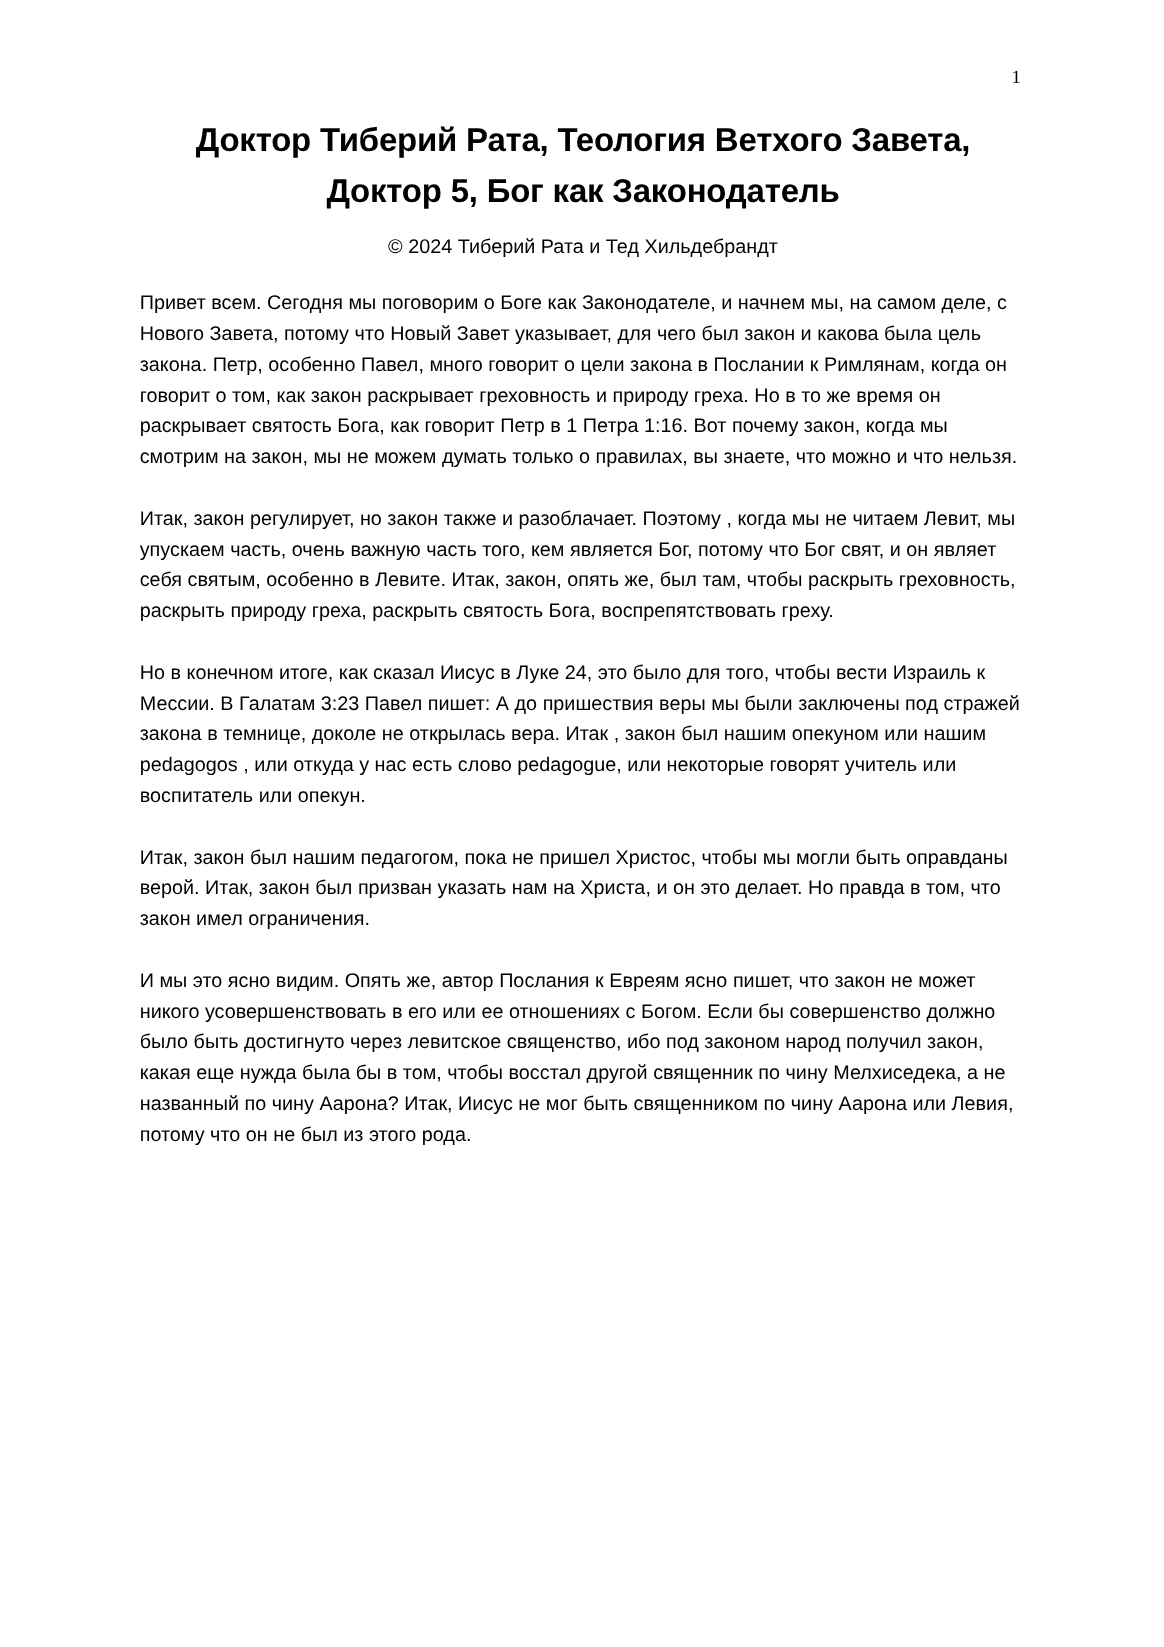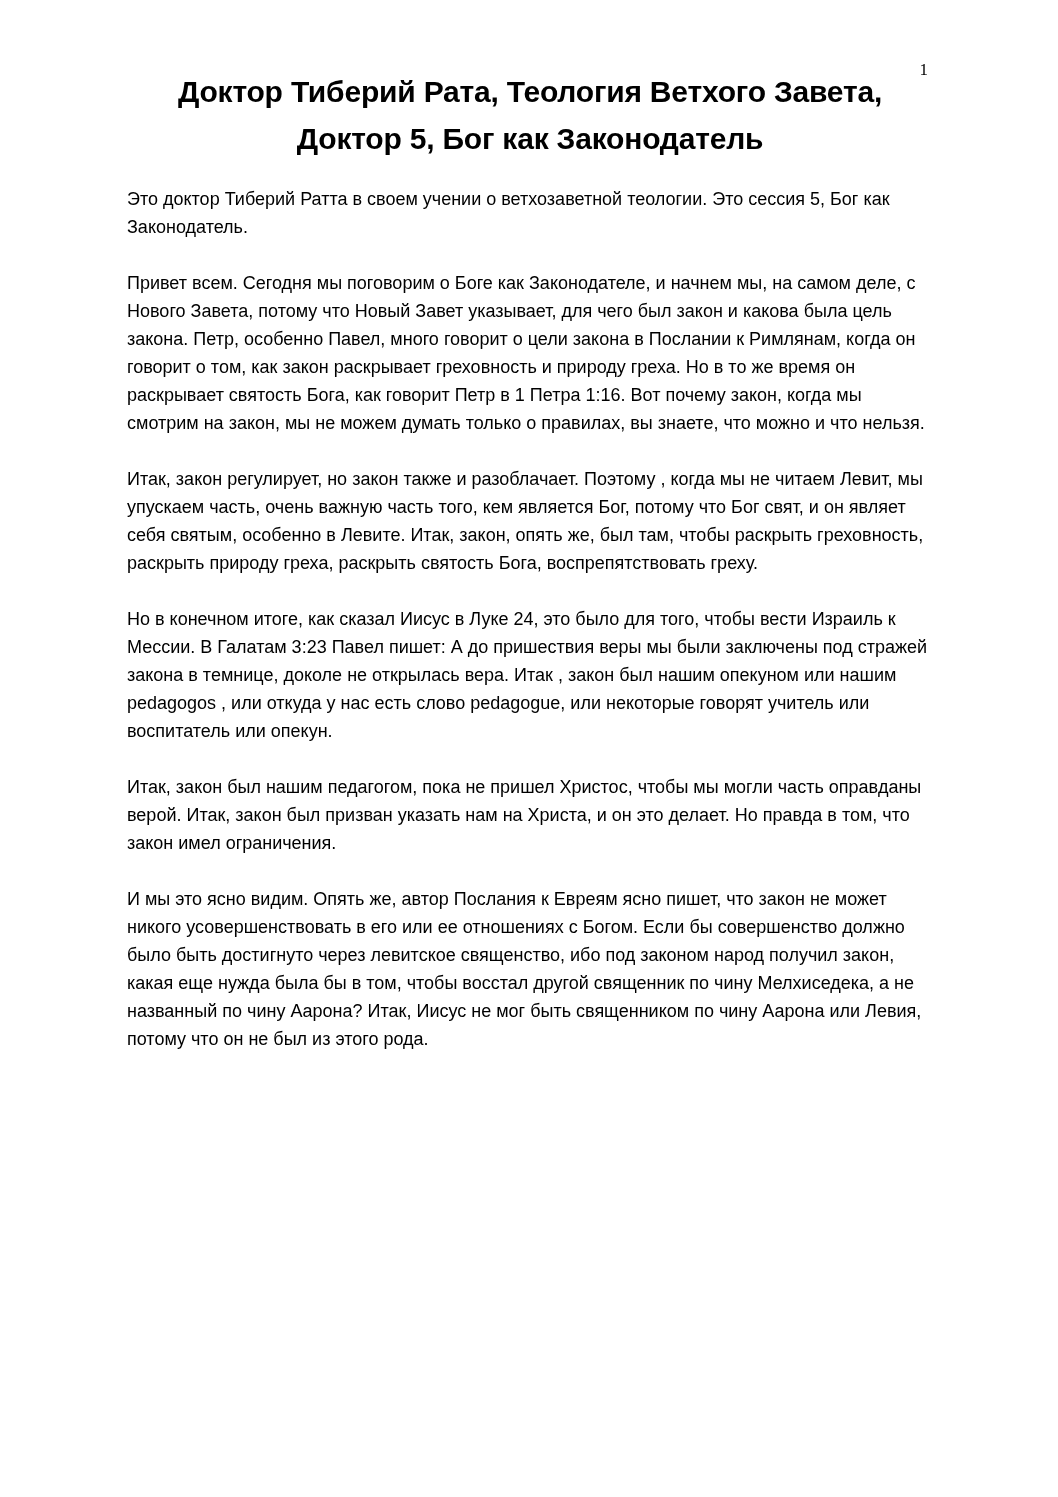--- a/index.html
+++ b/index.html
@@ -21,22 +21,22 @@
   .page-number {
     position: absolute;
     top: 60px;
     right: 130px;
     font-family: "Liberation Serif", serif;
     font-size: 17px;
     line-height: 20px;
     color: #000000;
   }
   .doc-title {
-    margin: 0;
-    padding-top: 68px;
+    margin: 12px;
+    padding-top: 92px;
     text-align: center;
     font-size: 30px;
     font-weight: 700;
     line-height: 47px;
     letter-spacing: -0.2px;
   }
   .copyright {
     margin-top: 2px;
     text-align: center;
     font-size: 18px;
@@ -58,23 +58,23 @@
 </style>
 </head>
 <body>
 
 <div class="page">
 
   <div class="page-number">1</div>
 
   <h1 class="doc-title"><span>Доктор Тиберий Рата, Теология Ветхого Завета,</span><br><span>Доктор 5, Бог как Законодатель</span></h1>
 
+  <div class="copyright">© 2024 Тиберий Рата и Тед Хильдебрандт</div>
 
   <div class="body-text">
-    <p>Это доктор Тиберий Ратта в своем учении о ветхозаветной теологии. Это сессия 5, Бог как Законодатель.</p>
     <p>Привет всем. Сегодня мы поговорим о Боге как Законодателе, и начнем мы, на самом деле, с Нового Завета, потому что Новый Завет указывает, для чего был закон и какова была цель закона. Петр, особенно Павел, много говорит о цели закона в Послании к Римлянам, когда он говорит о том, как закон раскрывает греховность и природу греха. Но в то же время он раскрывает святость Бога, как говорит Петр в 1 Петра 1:16. Вот почему закон, когда мы смотрим на закон, мы не можем думать только о правилах, вы знаете, что можно и что нельзя.</p>
     <p>Итак, закон регулирует, но закон также и разоблачает. Поэтому , когда мы не читаем Левит, мы упускаем часть, очень важную часть того, кем является Бог, потому что Бог свят, и он являет себя святым, особенно в Левите. Итак, закон, опять же, был там, чтобы раскрыть греховность, раскрыть природу греха, раскрыть святость Бога, воспрепятствовать греху.</p>
     <p>Но в конечном итоге, как сказал Иисус в Луке 24, это было для того, чтобы вести Израиль к Мессии. В Галатам 3:23 Павел пишет: А до пришествия веры мы были заключены под стражей закона в темнице, доколе не открылась вера. Итак , закон был нашим опекуном или нашим pedagogos , или откуда у нас есть слово pedagogue, или некоторые говорят учитель или воспитатель или опекун.</p>
-    <p>Итак, закон был нашим педагогом, пока не пришел Христос, чтобы мы могли часть оправданы верой. Итак, закон был призван указать нам на Христа, и он это делает. Но правда в том, что закон имел ограничения.</p>
+    <p>Итак, закон был нашим педагогом, пока не пришел Христос, чтобы мы могли быть оправданы верой. Итак, закон был призван указать нам на Христа, и он это делает. Но правда в том, что закон имел ограничения.</p>
     <p>И мы это ясно видим. Опять же, автор Послания к Евреям ясно пишет, что закон не может никого усовершенствовать в его или ее отношениях с Богом. Если бы совершенство должно было быть достигнуто через левитское священство, ибо под законом народ получил закон, какая еще нужда была бы в том, чтобы восстал другой священник по чину Мелхиседека, а не названный по чину Аарона? Итак, Иисус не мог быть священником по чину Аарона или Левия, потому что он не был из этого рода.</p>
   </div>
 
 </div>
 
 </body></html>

